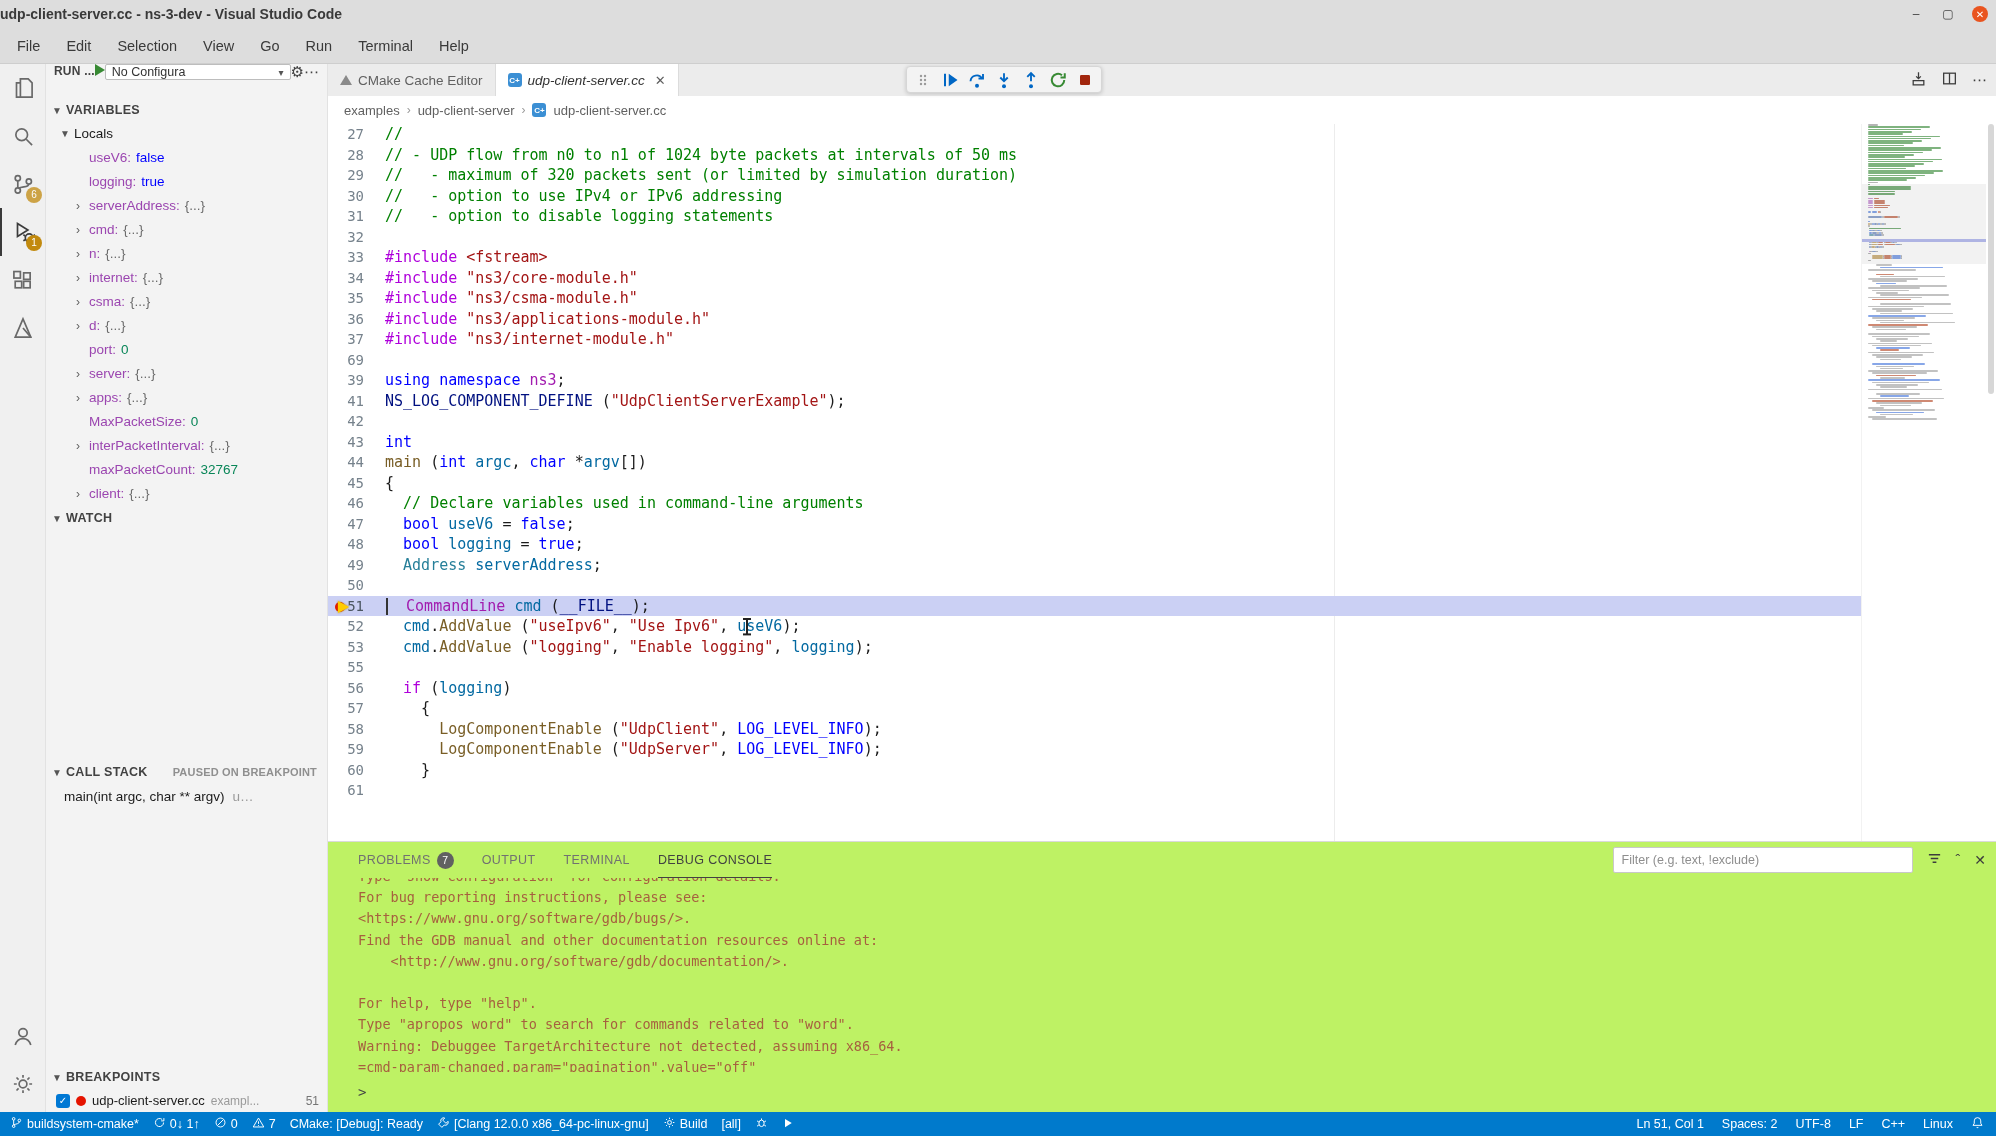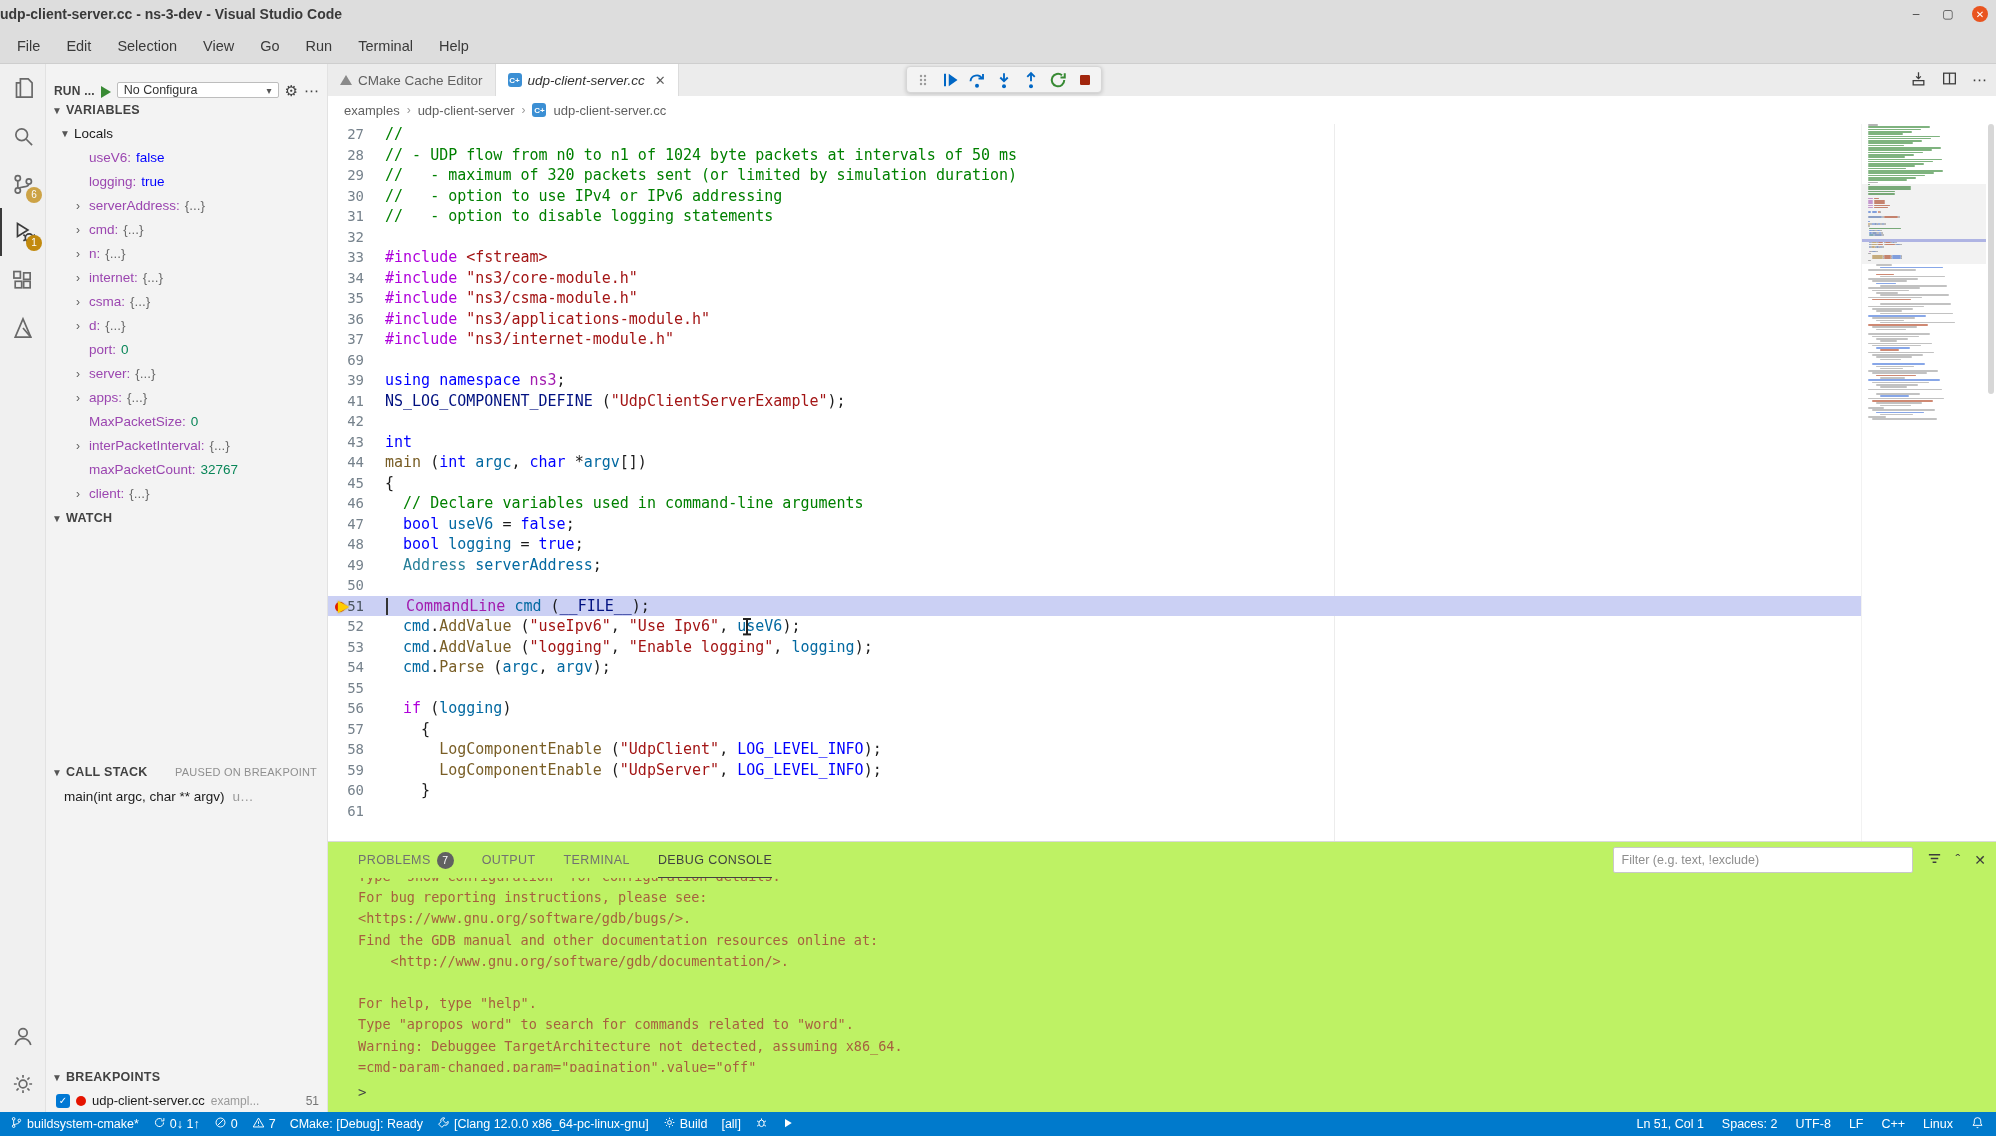--- a/index.html
+++ b/index.html
@@ -29,31 +29,31 @@
   .ab-item.active { opacity:1; border-left:2px solid #3a3a3a; }
   .ab-item svg { stroke:#3c3c3c; fill:none; stroke-width:1.3; }
   .ab-bottom { position:absolute; bottom:4px; left:0; width:46px; }
   .ab-badge { position:absolute; right:4px; bottom:5px; min-width:16px; height:16px; border-radius:9px;
               background:var(--c-badge,#C28A0E); color:#fff; font-size:10px; line-height:16px; text-align:center;
               padding:0 3px; opacity:1; }
 
   
   .sidebar { position:absolute; left:46px; top:64px; width:282px; bottom:24px; background:#f3f3f3;
              border-right:1px solid #e2e2e2; font-size:14px; overflow:hidden; }
-  .run-row { height:34px; display:flex; align-items:flex-end; padding:0 8px; gap:6px; }
+  .run-row { height:34px; display:flex; align-items:flex-start; padding:0 8px; }
   .run-label { font-size:12px; font-weight:700; color:#424242; letter-spacing:.2px; white-space:nowrap; }
   .play-btn { width:0; height:0; border-left:10px solid #388a34; border-top:6px solid transparent; border-bottom:6px solid transparent; }
   .config-select { flex:1; height:16px; background:#ffffff; border:1px solid #bdbdbd; border-radius:2px;
                    font-size:12.5px; color:#333; display:flex; align-items:center; padding:0 6px; white-space:nowrap; overflow:hidden; }
   .config-select .chev { margin-left:auto; font-size:10px; color:#555; }
   .icon-btn { color:#424242; font-size:15px; line-height:1; }
   .section-header { height:24px; display:flex; align-items:center; padding:0 6px; font-size:12.5px;
                     font-weight:700; color:#424242; letter-spacing:.3px; }
   .section-header .tw { width:14px; font-size:10px; color:#555; font-weight:400; }
-  .section-note { margin-left:auto; font-weight:400; font-size:11px; color:#8f8f8f; letter-spacing:.2px; padding-right:4px; }
+  .section-note { margin-left:auto; font-weight:700; font-size:11px; color:#8f8f8f; letter-spacing:.2px; padding-right:4px; }
   .scope-row { height:24px; line-height:24px; padding-left:14px; font-size:13.5px; color:#1b1b1b; display:flex; align-items:center; }
   .scope-row .tw { width:14px; font-size:10px; color:#555; }
   .var-row { height:24px; line-height:24px; padding-left:30px; display:flex; align-items:center; font-size:13.5px; white-space:nowrap; }
   .var-chevron { width:13px; color:#616161; font-size:12px; }
   .var-name { color:#9B46B0; }
   .var-value { margin-left:5px; }
   .val-bool { color:#0000ff; }
   .val-num  { color:#098658; }
   .val-obj  { color:#6c6c6c; }
   .spacer1 { height:230px; } .spacer2 { height:257px; }
@@ -556,24 +556,20 @@
           <span class="ln">51</span>
           <span class="lc"><span class="caret"></span><span class="tk-pl">  </span><span class="tk-tyr">CommandLine</span><span class="tk-pl"> </span><span class="tk-var">cmd</span><span class="tk-pl"> (</span><span class="tk-mac">__FILE__</span><span class="tk-pl">);</span></span>
         </div>
         <div class="code-line-row">
           <span class="ln">52</span>
           <span class="lc"><span class="tk-pl">  </span><span class="tk-var">cmd</span><span class="tk-pl">.</span><span class="tk-fn">AddValue</span><span class="tk-pl"> (</span><span class="tk-str">"useIpv6"</span><span class="tk-pl">, </span><span class="tk-str">"Use Ipv6"</span><span class="tk-pl">, </span><span class="tk-var">useV6</span><span class="tk-pl">);</span></span>
         </div>
         <div class="code-line-row">
           <span class="ln">53</span>
           <span class="lc"><span class="tk-pl">  </span><span class="tk-var">cmd</span><span class="tk-pl">.</span><span class="tk-fn">AddValue</span><span class="tk-pl"> (</span><span class="tk-str">"logging"</span><span class="tk-pl">, </span><span class="tk-str">"Enable logging"</span><span class="tk-pl">, </span><span class="tk-var">logging</span><span class="tk-pl">);</span></span>
-        </div>
-        <div class="code-line-row">
-          <span class="ln">54</span>
-          <span class="lc"><span class="tk-pl">  </span><span class="tk-var">cmd</span><span class="tk-pl">.</span><span class="tk-fn">Parse</span><span class="tk-pl"> (</span><span class="tk-var">argc</span><span class="tk-pl">, </span><span class="tk-var">argv</span><span class="tk-pl">);</span></span>
         </div>
         <div class="code-line-row">
           <span class="ln">55</span>
           <span class="lc"></span>
         </div>
         <div class="code-line-row">
           <span class="ln">56</span>
           <span class="lc"><span class="tk-pl">  </span><span class="tk-ctl">if</span><span class="tk-pl"> (</span><span class="tk-var">logging</span><span class="tk-pl">)</span></span>
         </div>
         <div class="code-line-row">

